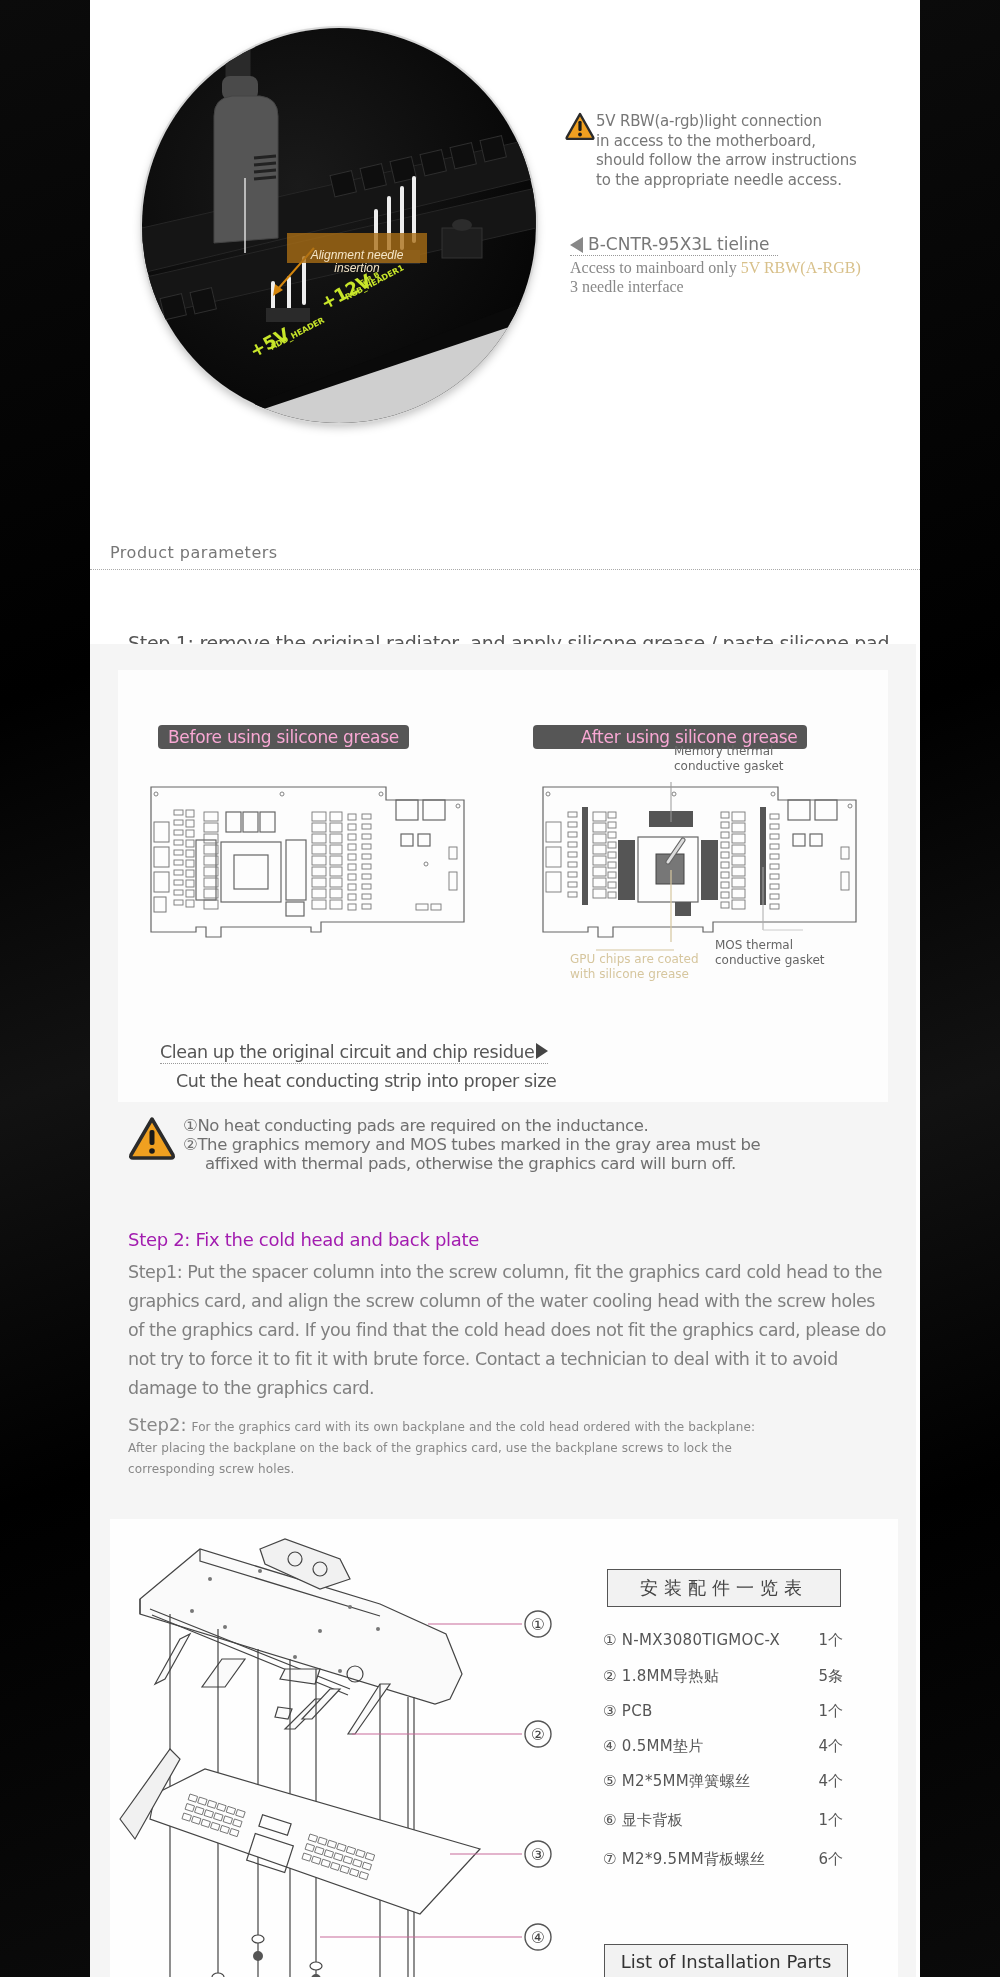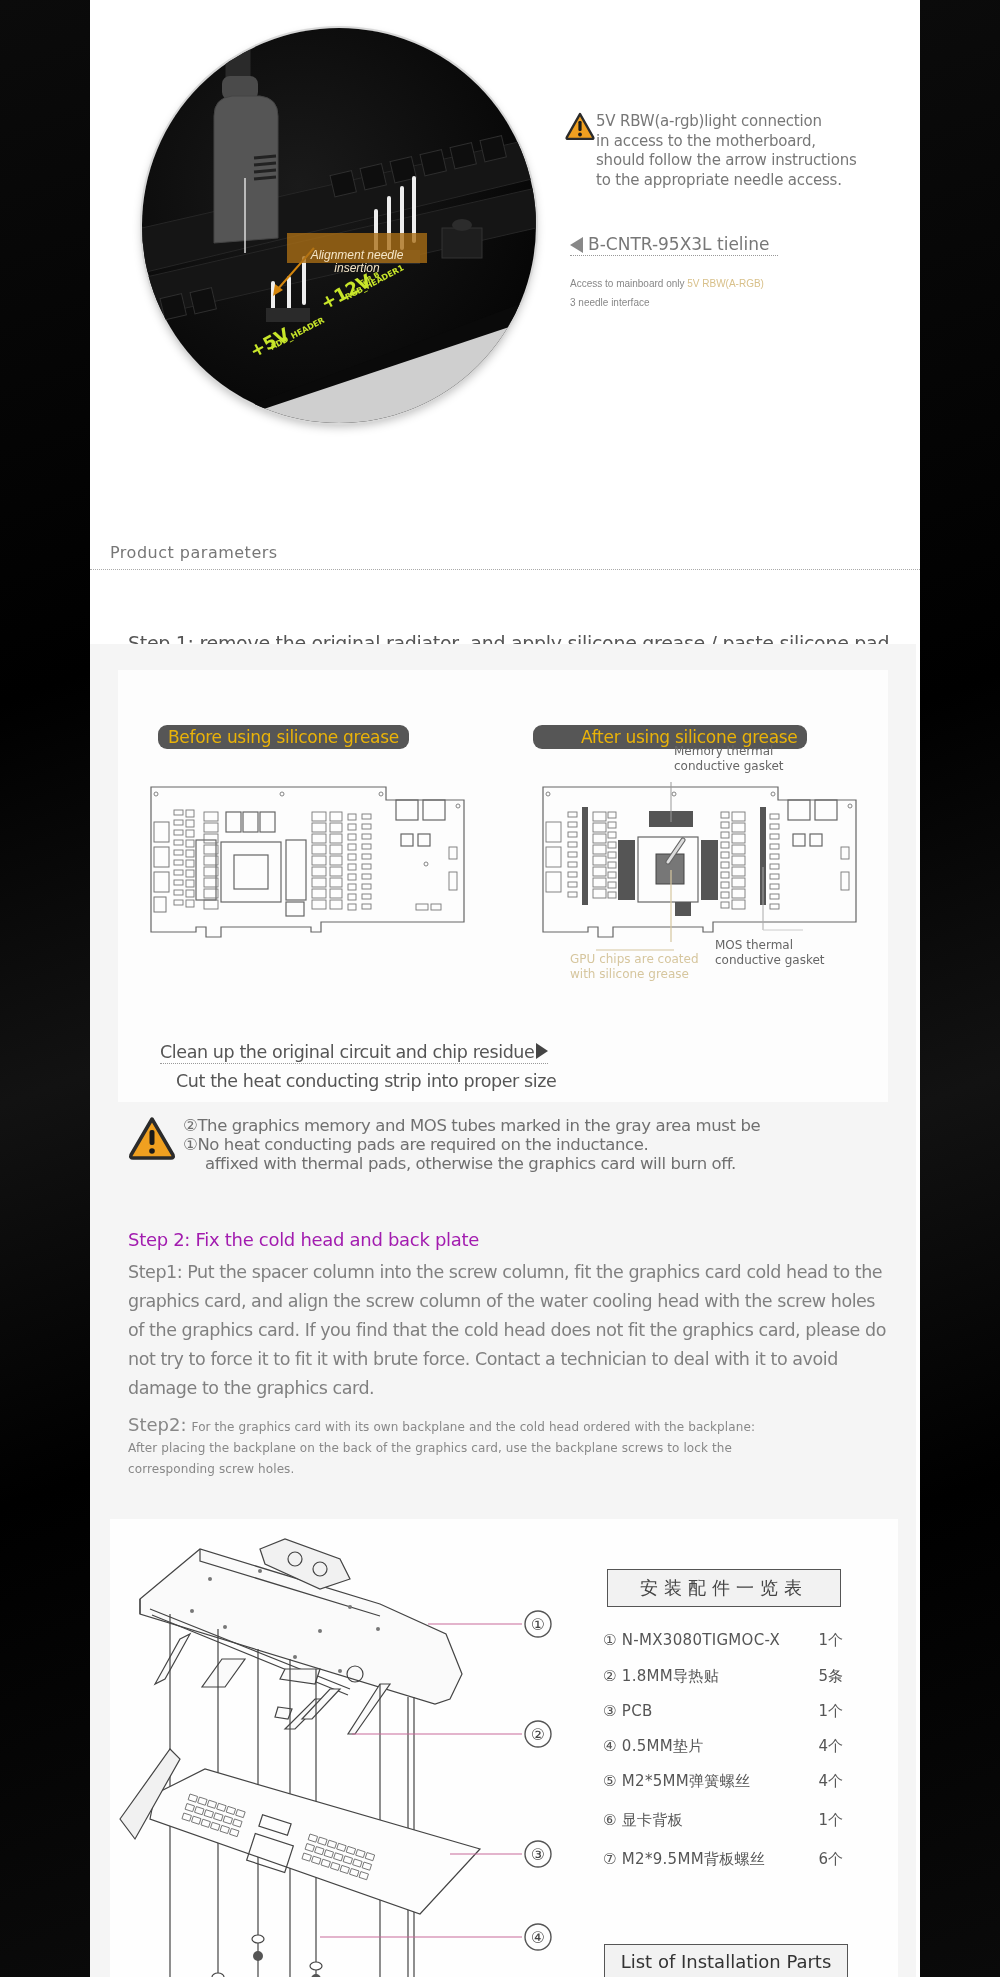--- a/index.html
+++ b/index.html
@@ -42,42 +42,42 @@
   .tieline-title {
     display: inline-block; font-size: 17px; color: #777; padding-left: 18px; position: relative;
     border-bottom: 1px dotted #999; padding-bottom: 1px; padding-right: 8px;
     font-family: "DejaVu Sans", sans-serif;
   }
   .tieline-title .tri {
     position: absolute; left: 0; top: 3px; width: 0; height: 0;
     border-top: 8px solid transparent; border-bottom: 8px solid transparent;
     border-right: 13px solid #888;
   }
-  .tieline-sub { font-size: 10px; color: #888; line-height: 19px; margin-top: 18px; font-family: Liberation Sans, sans-serif; }
+  .tieline-sub { font-size: 16px; color: #888; line-height: 19px; margin-top: 2px; font-family: Liberation Serif, serif; }
   .tieline-sub .gold { color: #d8c08a; }
 
   .param-title {
     position: absolute; left: 20px; top: 543px; font-size: 16px; color: #777; letter-spacing: 0.5px;
     font-family: "DejaVu Sans", sans-serif;
   }
   .dotted-rule { position: absolute; left: 0; top: 569px; width: 830px; border-top: 1.5px dotted #aaa; }
   .step1-title {
     position: absolute; left: 38px; top: 600px; font-size: 19px; color: #555;
     font-family: "DejaVu Sans", sans-serif; letter-spacing: -0.3px; margin-top: 32px;
   }
   
   .gray {
     position: absolute; left: 0; top: 644px; width: 826px; height: 1333px; background: #f5f5f5;
   }
   .white-card1 {
     position: absolute; left: 28px; top: 26px; width: 770px; height: 432px; background: #fdfdfd;
   }
   .pill {
-    position: absolute; top: 55px; height: 24px; border-radius: 9px;
-    background: #565656; color: #eab308; font-size: 17px; line-height: 24px;
+    position: absolute; top: 55px; height: 24px; border-radius: 4px;
+    background: #565656; color: #f9a8d4; font-size: 17px; line-height: 24px;
     padding: 0 10px; font-family: "DejaVu Sans", sans-serif; letter-spacing: -0.3px;
   }
   .pill.before { left: 40px; }
   .pill.after { left: 415px; padding-left: 48px; }
   .pcb { position: absolute; top: 112px; }
   .pcb.before { left: 28px; }
   .pcb.after { left: 420px; }
   .ann { position: absolute; font-size: 12px; line-height: 15px; color: #666; font-family: "DejaVu Sans", sans-serif; }
   .ann.gold { color: #d6c69e; }
   .clean-line {
@@ -476,22 +476,22 @@
       <div class="cut-line">Cut the heat conducting strip into proper size</div>
     </div>
 
     <div class="warn2">
       <svg class="warn-icon-lg" viewBox="0 0 48 44" width="48" height="44">
         <path d="M24,3 L45,39 Q46,42 43,42 L5,42 Q2,42 3,39 Z" fill="#f0a020" stroke="#2b2b2b" stroke-width="3.5" stroke-linejoin="round"></path>
         <rect x="21.5" y="14" width="5" height="15" rx="2" fill="#1a1a1a"></rect>
         <circle cx="24" cy="35" r="2.8" fill="#1a1a1a"></circle>
       </svg>
       <div class="warn2-text">
+        <div>①No heat conducting pads are required on the inductance.</div>
         <div>②The graphics memory and MOS tubes marked in the gray area must be</div>
-        <div>①No heat conducting pads are required on the inductance.</div>
         <div class="indent">affixed with thermal pads, otherwise the graphics card will burn off.</div>
       </div>
     </div>
 
     <div class="step2-head">Step 2: Fix the cold head and back plate</div>
     <div class="step2-body">Step1: Put the spacer column into the screw column, fit the graphics card cold head to the graphics card, and align the screw column of the water cooling head with the screw holes of the graphics card. If you find that the cold head does not fit the graphics card, please do not try to force it to fit it with brute force. Contact a technician to deal with it to avoid damage to the graphics card.</div>
     <div class="step2b">
       <span class="lbl">Step2:</span>
       <span class="small">For the graphics card with its own backplane and the cold head ordered with the backplane:</span><br>
       <span class="small">After placing the backplane on the back of the graphics card, use the backplane screws to lock the</span><br>

